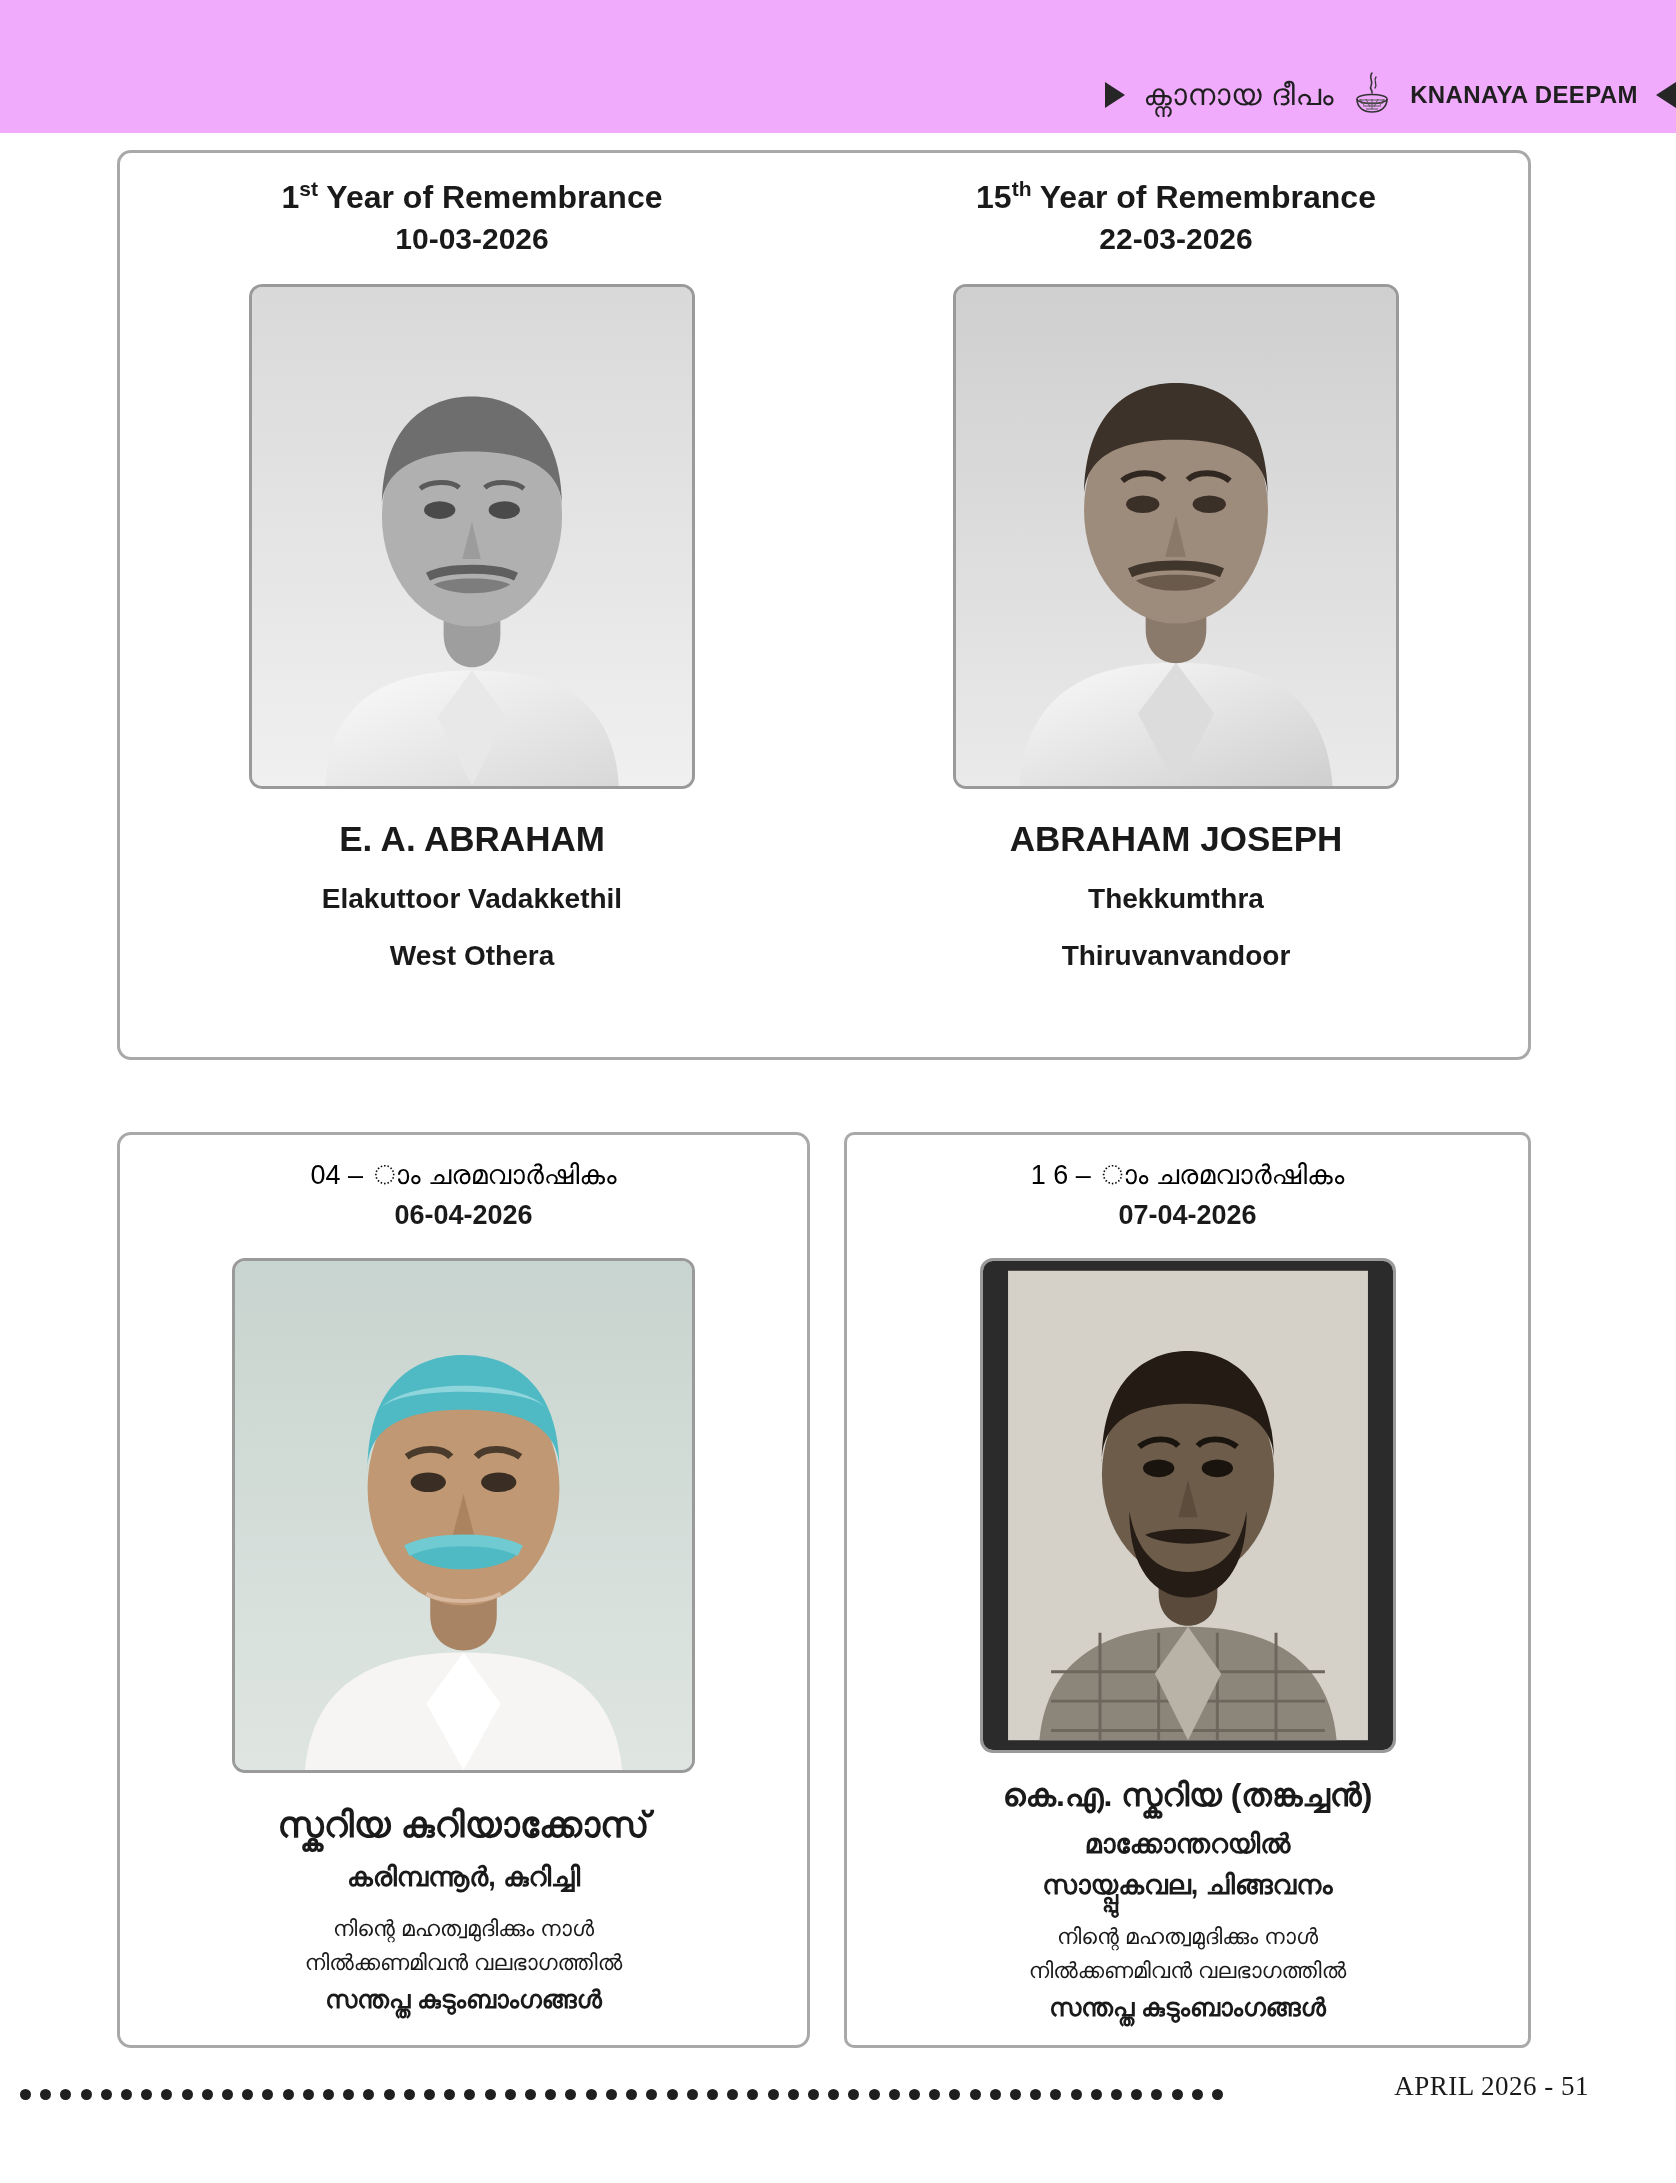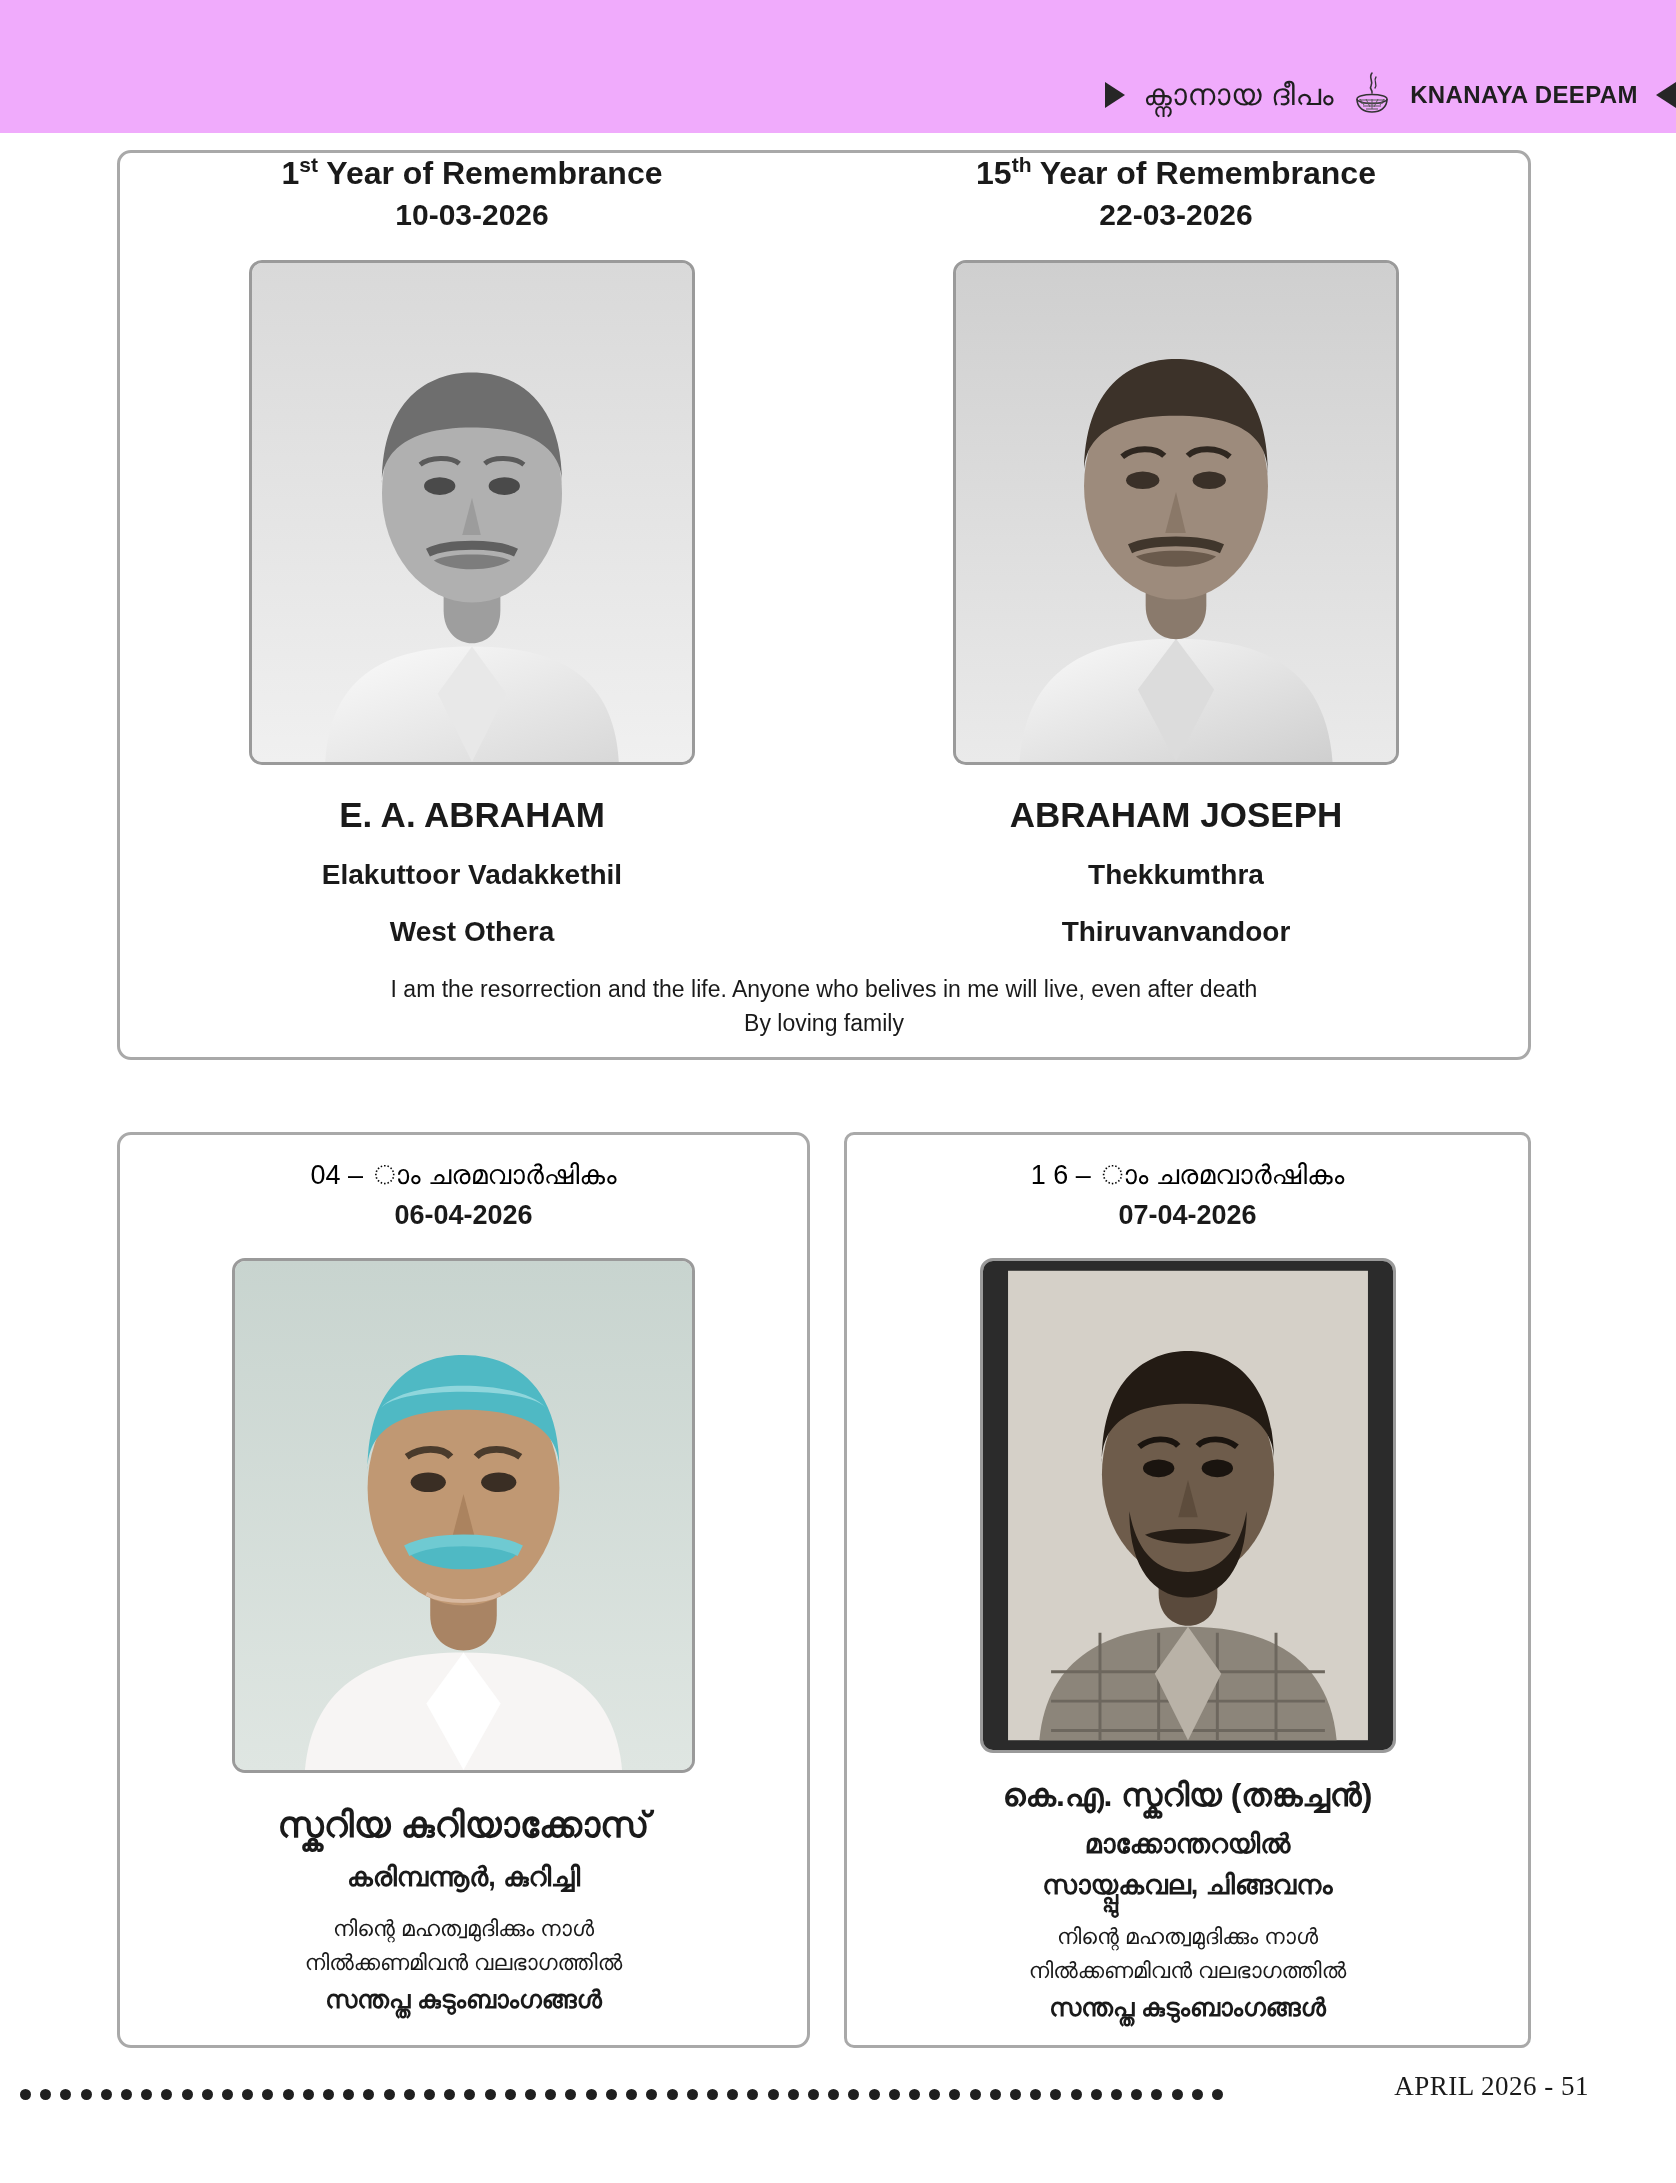--- a/index.html
+++ b/index.html
@@ -60,21 +60,21 @@
   }
   .card-br{
     left:844px;top:1132px;width:687px;height:916px;border-radius:10px;
   }
 
   
   .top-grid{
     display:flex;width:100%;
   }
   .top-col{
-    flex:1;text-align:center;
+    flex:1;padding-top:24px;text-align:center;
   }
 
   .rem-title{
     font-size:32px;font-weight:bold;color:#1a1a1a;
     line-height:1.18;white-space:nowrap;
   }
   .rem-title sup{font-size:21px;vertical-align:super;}
   .rem-date{
     font-size:30px;font-weight:bold;color:#1a1a1a;
     margin-top:5px;line-height:1.2;
@@ -241,24 +241,20 @@
         </svg>
       </div>
 
       <div class="person-name">ABRAHAM JOSEPH</div>
       <div class="person-line">Thekkumthra</div>
       <div class="person-line">Thiruvanvandoor</div>
     </div>
 
   </div>
 
-  <div class="verse-block">
-    <div>I am the resorrection and the life.  Anyone who belives in me will live, even after death</div>
-    <div>By loving family</div>
-  </div>
 </div>
 
 <div class="card card-bl">
   <div class="mal-card-inner">
     <div class="mal-title">04 – ാം ചരമവാർഷികം</div>
     <div class="mal-date">06-04-2026</div>
 
     <div class="portrait-frame p-bl">
       <svg viewBox="0 0 468 520" preserveAspectRatio="xMidYMid slice">
         <defs>

